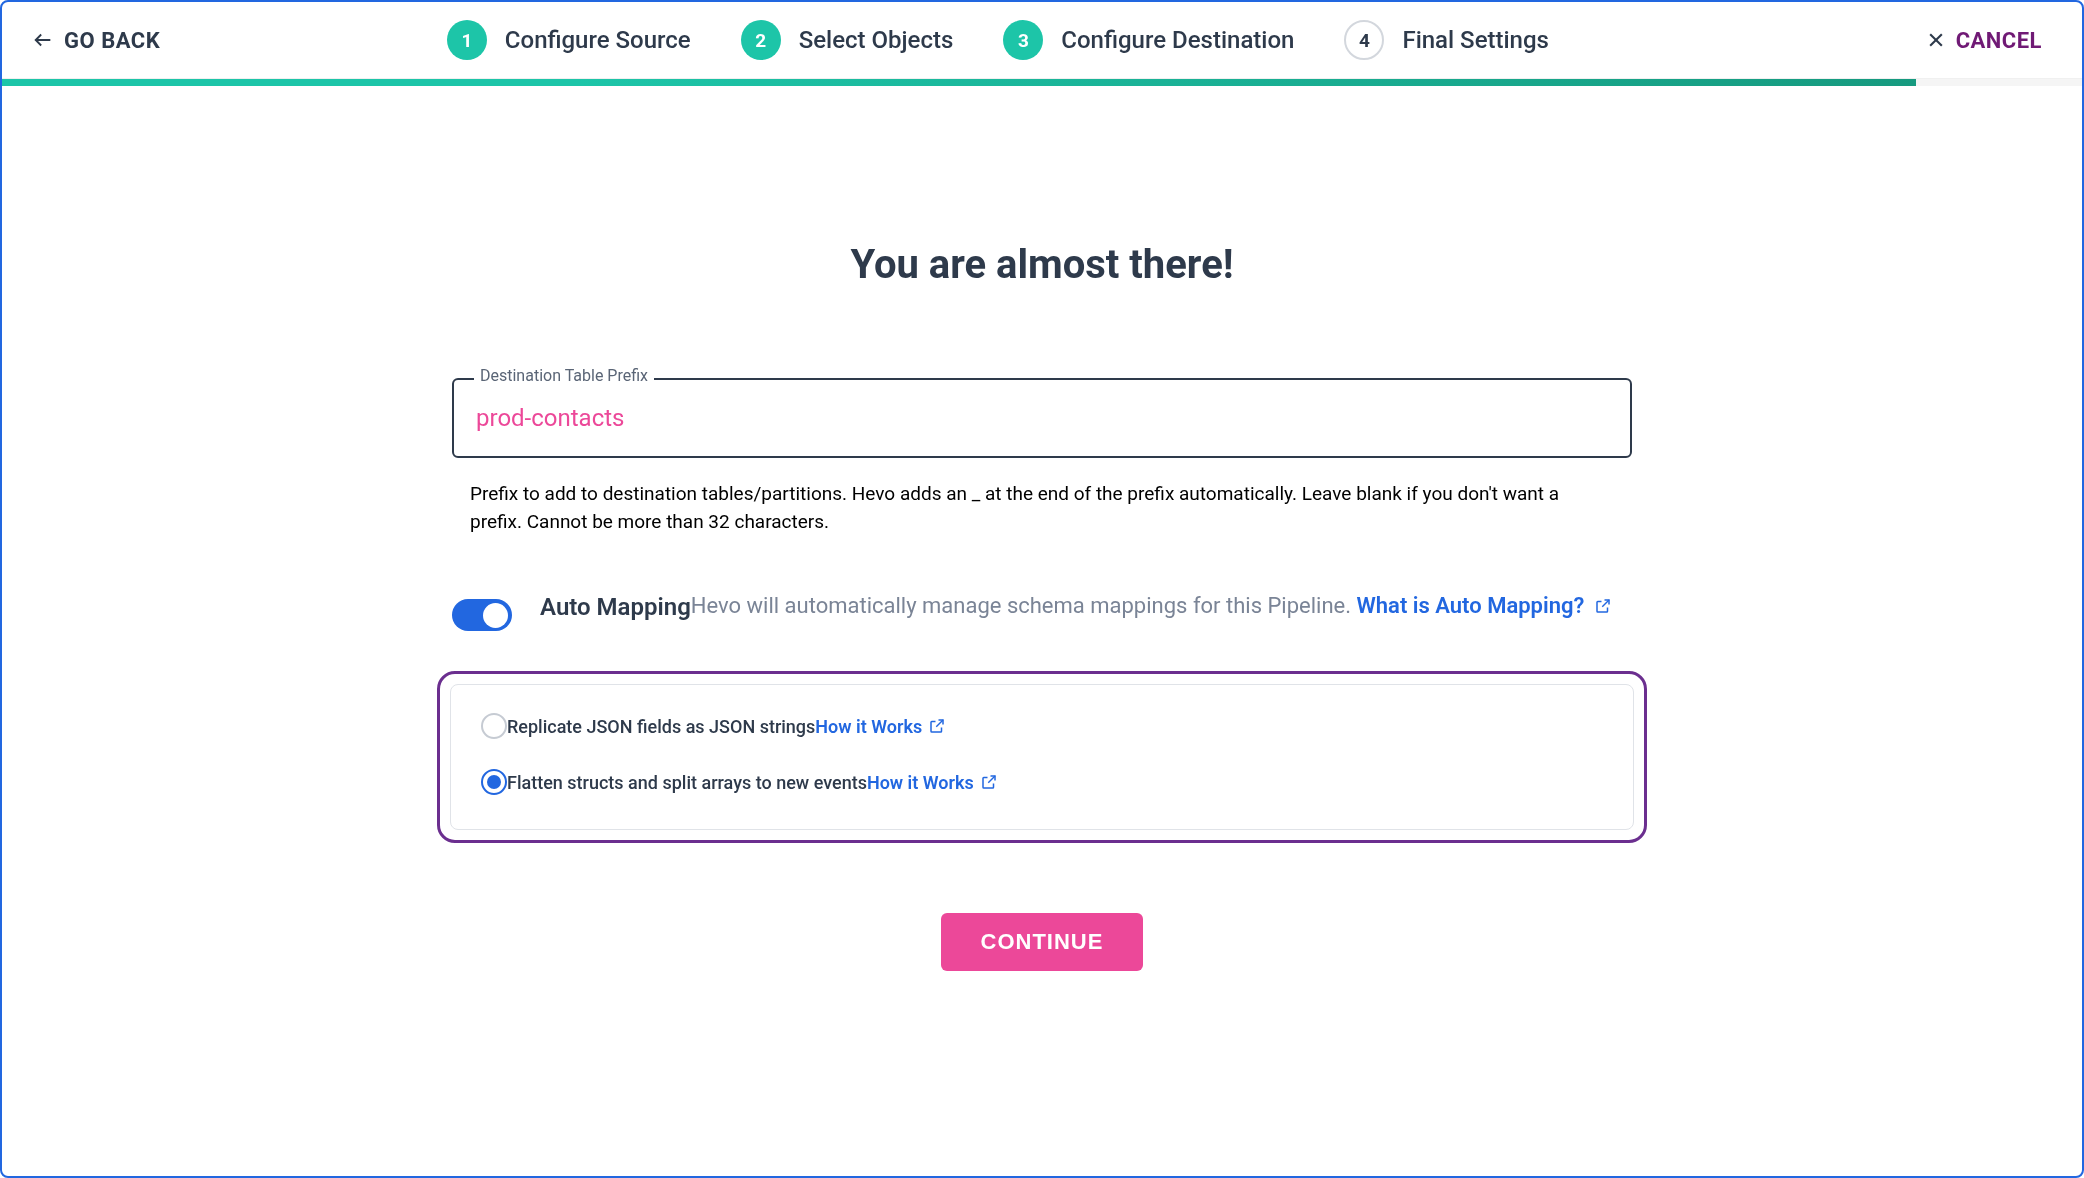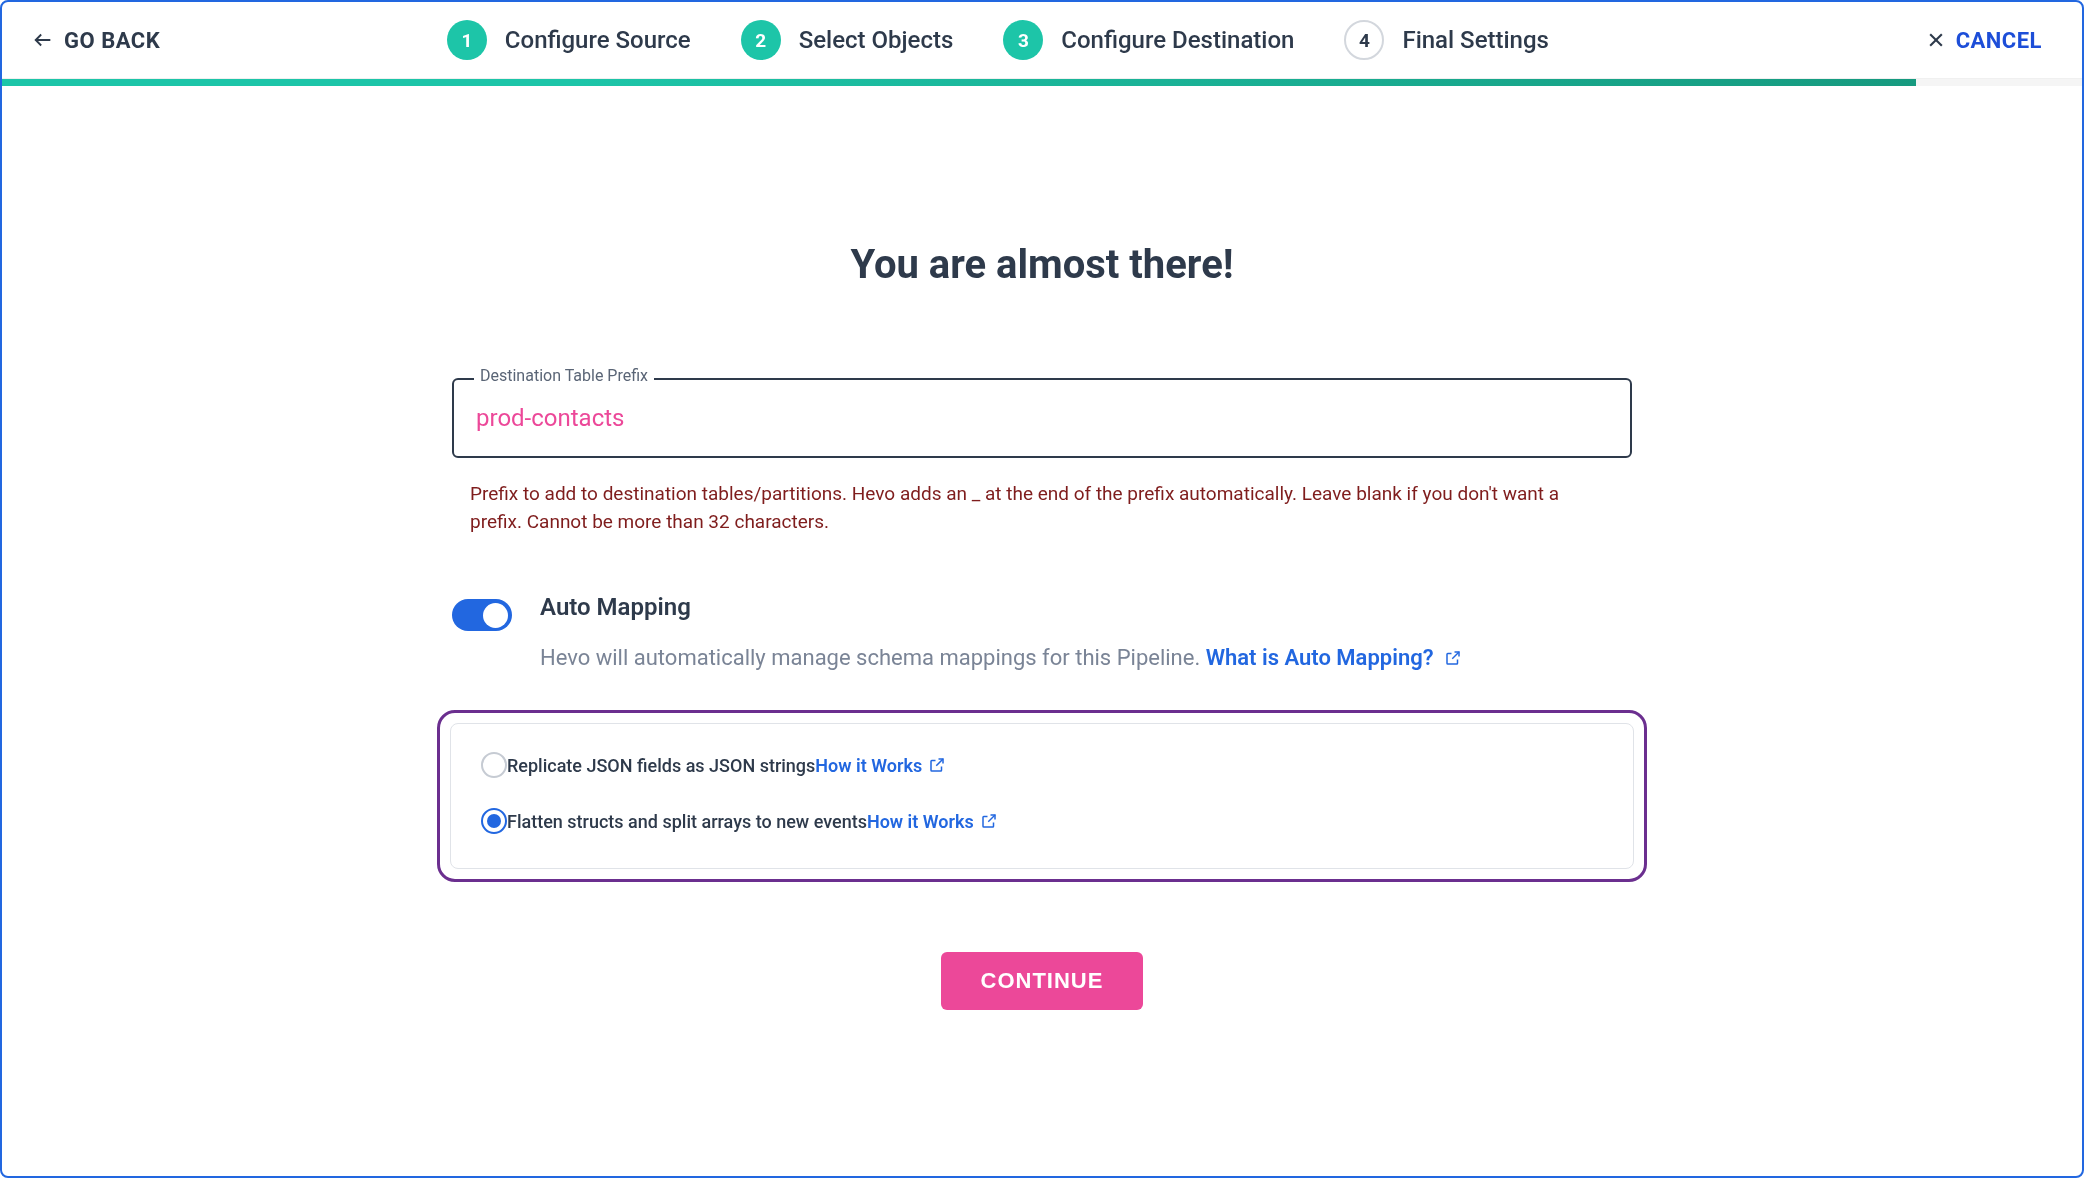--- a/index.html
+++ b/index.html
@@ -76,21 +76,21 @@
       border: 2px solid #d3d7dd;
       color: #2e3a4b;
     }
     .cancel {
       display: flex;
       align-items: center;
       gap: 10px;
       cursor: pointer;
       font-weight: 700;
       font-size: 22px;
-      color: #1d4ed8;
+      color: #701a75;
       letter-spacing: 0.5px;
       margin-left: auto;
     }
     .x-icon {
       width: 20px;
       height: 20px;
       stroke: #2e3a4b;
       stroke-width: 2.5;
       fill: none;
     }
@@ -138,21 +138,21 @@
       border: 2px solid #2e3a4b;
       border-radius: 6px;
       padding: 24px 22px;
       font-size: 24px;
       font-family: inherit;
       color: #ec4899;
       outline: none;
     }
     .helper {
       font-size: 19px;
-      color: #7f1d1d;
+      color: #000000;
       line-height: 1.45;
       padding: 10px 18px 0 18px;
     }
     .toggle-row {
       display: flex;
       align-items: flex-start;
       gap: 28px;
       margin-top: 58px;
     }
     .toggle {
@@ -169,22 +169,22 @@
       position: absolute;
       width: 25px;
       height: 25px;
       background: #fff;
       border-radius: 50%;
       top: 3.5px;
       right: 4px;
     }
     .toggle-label {
       display: flex;
-      flex-direction: column;
-      gap: 24px;
+      flex-direction: row;
+      gap: 0;
     }
     .toggle-title {
       font-size: 24px;
       font-weight: 600;
       color: #2e3a4b;
     }
     .toggle-desc {
       font-size: 22px;
       color: #7a8496;
     }

